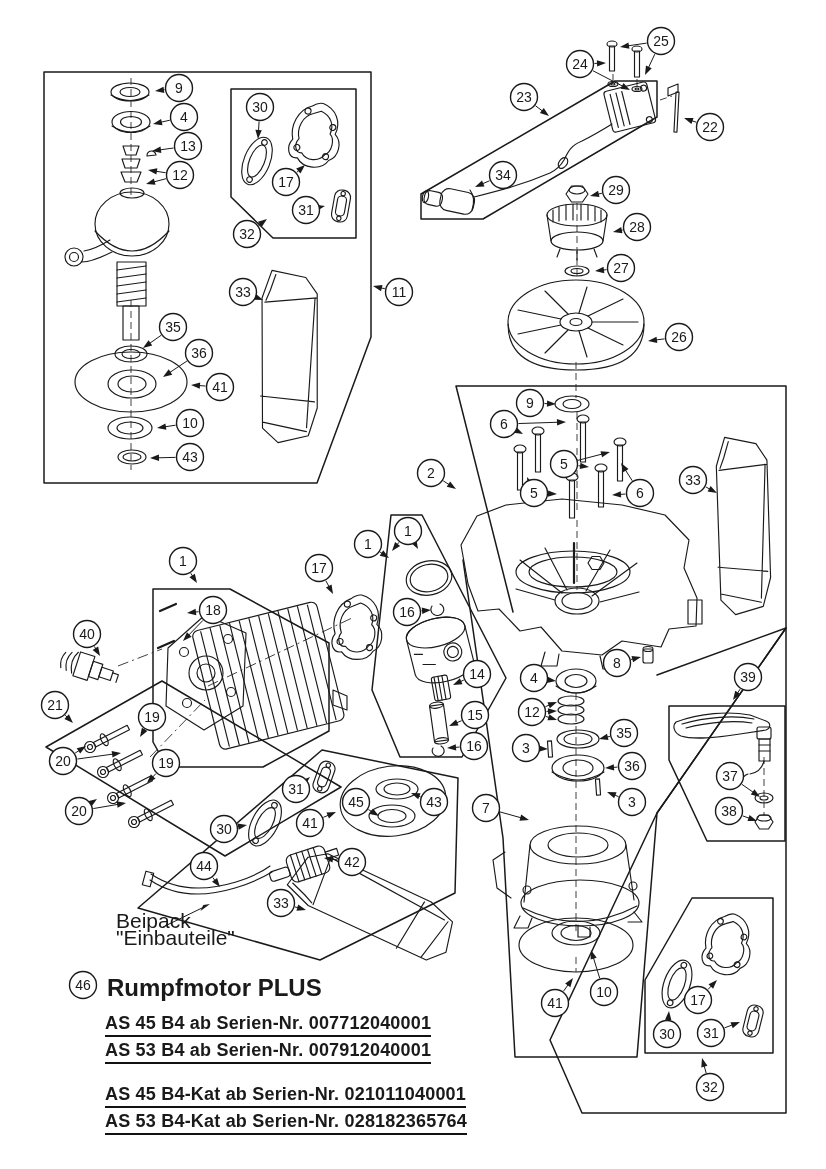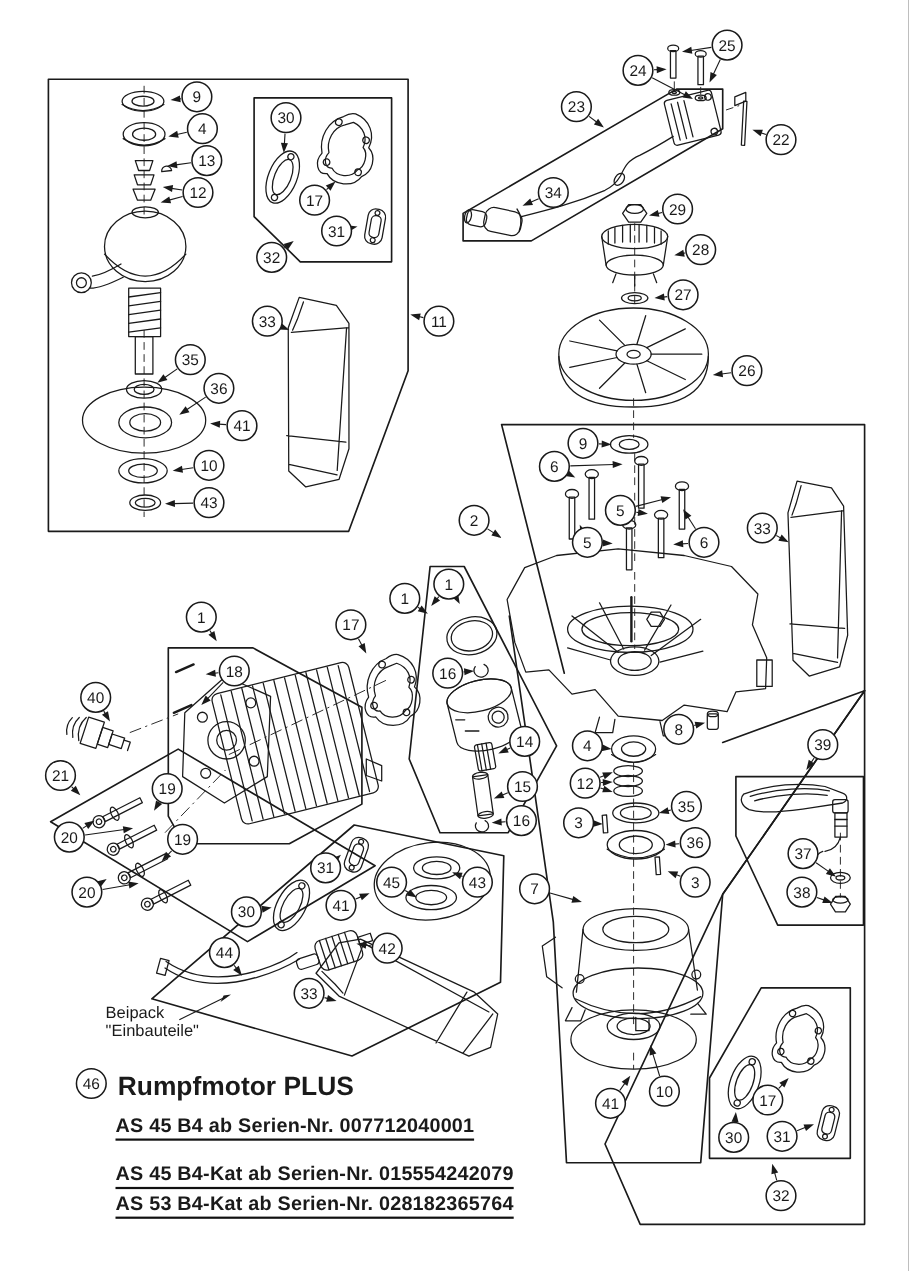--- a/index.html
+++ b/index.html
@@ -10,21 +10,21 @@
   .ln, .box, .part{fill:none;stroke:#1a1a1a;stroke-width:1.15;stroke-linejoin:round;stroke-linecap:round;}
   .box{stroke-width:1.5;}
   .thick{stroke-width:2.2;}
   .dash{fill:none;stroke:#2a2a2a;stroke-width:0.9;stroke-dasharray:7 4;}
   .dashdot{fill:none;stroke:#2a2a2a;stroke-width:0.9;stroke-dasharray:11 4 2 4;}
   .leader{fill:none;stroke:#1a1a1a;stroke-width:1;}
   .arrowhead{fill:#1a1a1a;stroke:none;}
   .callout-circle{fill:#ffffff;stroke:#1a1a1a;stroke-width:1.4;}
   .callout-num{font:400 14px "Liberation Sans",sans-serif;fill:#1a1a1a;text-anchor:middle;}
   .label{position:absolute;white-space:nowrap;}
-  .beipack{font-size:15px;line-height:17px;}
+  .beipack{font-size:21px;line-height:17px;margin-left:20px;}
   .footer-title{font-size:24px;font-weight:bold;}
   .serials{position:absolute;left:105px;top:1013px;}
   .serials .ser{display:table;font-size:18px;font-weight:bold;letter-spacing:.2px;
                 border-bottom:2.2px solid #111;padding-bottom:1px;margin-bottom:3px;}
   .gap{height:17px;}
 </style>
 </head>
 <body>
 
 <div class="stage">
@@ -824,17 +824,18 @@
 
 <div class="label beipack" style="left:96px;top:912px;">
   <div>Beipack</div>
   <div>"Einbauteile"</div>
 </div>
 
 <div class="label footer-title" style="left:107px;top:974px;">Rumpfmotor PLUS</div>
 
 <div class="serials">
   <div class="ser">AS 45 B4 ab Serien-Nr. 007712040001</div>
+  <div class="ser">AS 53 B4 ab Serien-Nr. 007912040001</div>
   <div class="gap"></div>
-  <div class="ser">AS 45 B4-Kat ab Serien-Nr. 015554242079</div>
+  <div class="ser">AS 45 B4-Kat ab Serien-Nr. 021011040001</div>
   <div class="ser">AS 53 B4-Kat ab Serien-Nr. 028182365764</div>
 </div>
 </div>
 
 </body></html>

